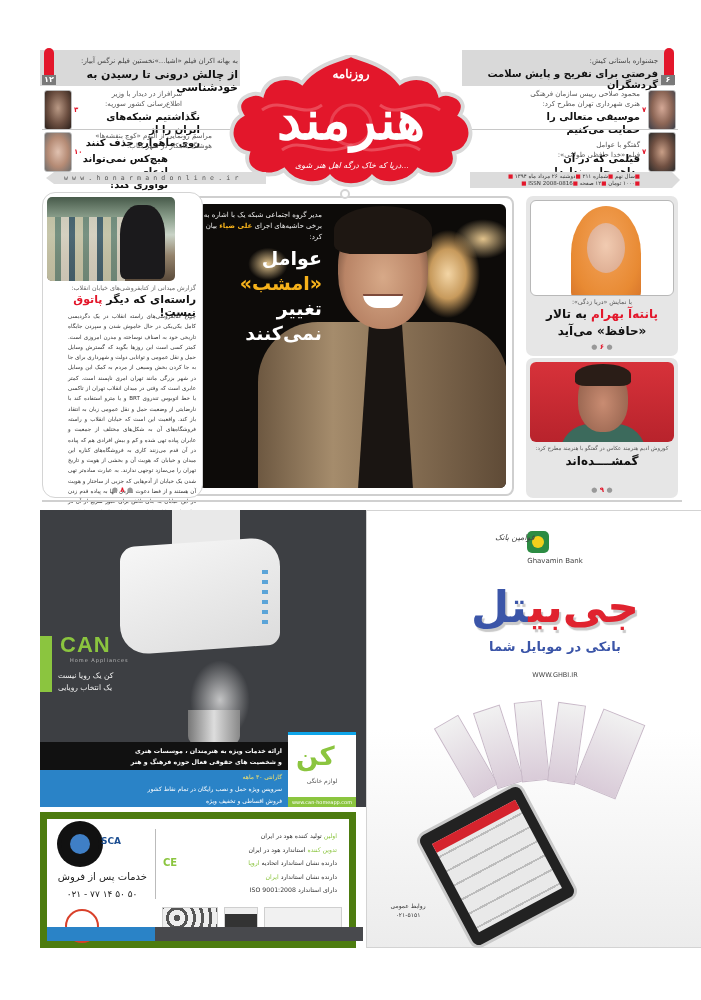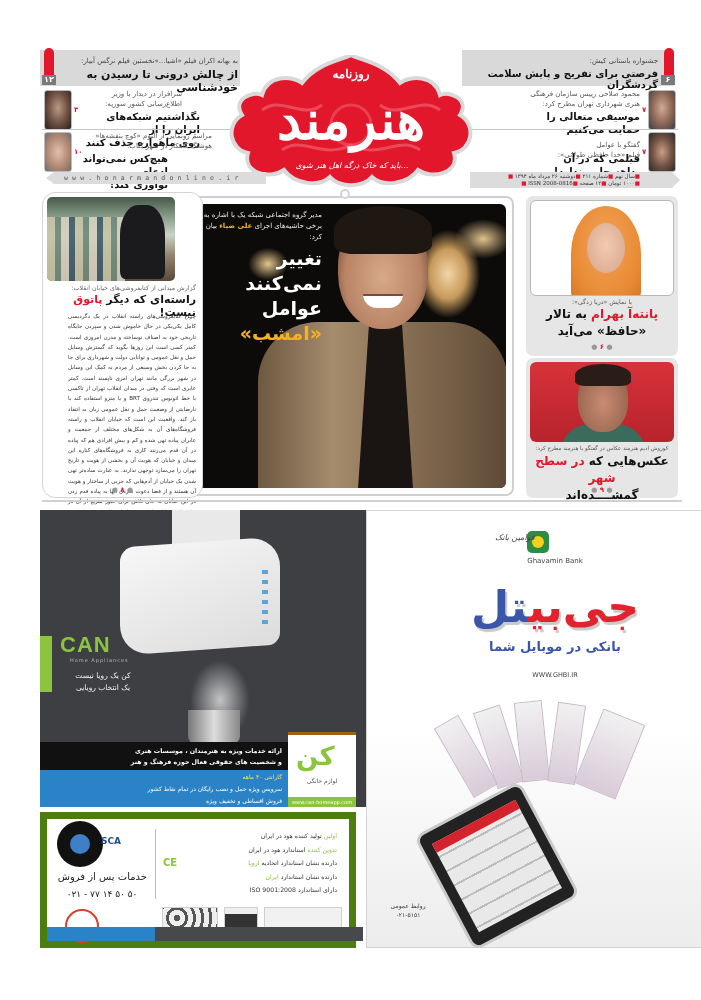--- a/index.html
+++ b/index.html
@@ -87,27 +87,27 @@
   
   .ad-can { position:absolute; left: 40px; top: 510px; width: 364px; height: 297px; background: #3d3f43; overflow:hidden; }
   .ad-can .hood-chimney { position:absolute; left: 132px; top: 0; width: 68px; height: 40px; background: #e9e9e9; }
   .ad-can .hood { position:absolute; left: 80px; top: 32px; width: 160px; height: 108px; background: linear-gradient(160deg, #f7f7f7 0%, #dcdcdc 100%); border-radius: 14px 30px 12px 30px; transform: skewY(-4deg); }
   .ad-can .hood-buttons { position:absolute; left: 222px; top: 60px; width: 6px; height: 56px; background: repeating-linear-gradient(180deg, #5ba4d8 0 4px, transparent 4px 10px); }
   .ad-can .steam { position:absolute; left: 150px; top: 150px; width: 60px; height: 80px; background: radial-gradient(ellipse at 50% 50%, rgba(240,240,240,.75) 0%, rgba(200,200,200,0) 70%); }
   .ad-can .pot { position:absolute; left: 148px; top: 200px; width: 52px; height: 34px; border-radius: 0 0 8px 8px; background: linear-gradient(90deg, #777 0%, #ddd 50%, #888 100%); }
   .can-green-bar { position:absolute; left: 0; top: 126px; width: 12px; height: 56px; background: #8bc53f; }
   .can-logo { position:absolute; left: 20px; top: 122px; font-size: 22px; font-weight: bold; color: #8bc53f; letter-spacing: 1px; font-family: "Liberation Sans", sans-serif; }
   .can-logo-sub { position:absolute; left: 30px; top: 147px; font-size: 5px; color: #bbb; letter-spacing: 1px; }
-  .can-slogan { position:absolute; left: 18px; top: 160px; width: 90px; font-size: 7.5px; color:#f3f3f3; line-height: 12px; direction: rtl; text-align: center; }
+  .can-slogan { position:absolute; left: 18px; top: 160px; width: 90px; font-size: 7.5px; color:#f3f3f3; line-height: 12px; direction: rtl; text-align: left; }
   .can-black { position:absolute; left: 0; top: 232px; width: 248px; height: 28px; background: #111; }
   .can-black div { font-size: 6.3px; color: #fff; font-weight: bold; line-height: 11px; padding: 3px 6px 0 0; direction: rtl; text-align: right; }
   .can-blue { position:absolute; left: 0; top: 260px; width: 248px; height: 37px; background: #2a83c7; }
   .can-blue div { font-size: 6px; color: #fff; line-height: 11px; padding: 1px 6px 0 0; direction: rtl; text-align: right; }
   .can-blue .hl { color: #f8e36a; }
-  .can-whitebox { position:absolute; left: 248px; top: 222px; width: 68px; height: 75px; background: #fff; border-top: 3px solid #a16207; }
+  .can-whitebox { position:absolute; left: 248px; top: 222px; width: 68px; height: 75px; background: #fff; border-top: 3px solid #0ea5e9; }
   .can-fa-logo { position:absolute; left: 8px; top: 6px; font-size: 26px; color: #8bc53f; font-weight: bold; }
   .can-fa-sub { position:absolute; left: 8px; top: 42px; width: 52px; font-size: 6px; color: #555; text-align:center; }
   .can-url { position:absolute; left: 0; bottom: 0; width: 68px; height: 10px; background: #8bc53f; color:#fff; font-size: 5px; text-align:center; line-height: 10px; }
 
   
   .ad-sca { position:absolute; left: 40px; top: 812px; width: 316px; height: 136px; background: #fff; border: 7px solid #4d7c0f; }
   .sca-gear { position:absolute; left: 14px; top: 6px; width: 38px; height: 38px; border-radius: 50%; background: #111; box-shadow: 0 0 0 4px #111; }
   .sca-gear-inner { position:absolute; left: 9px; top: 9px; width: 20px; height: 20px; border-radius: 50%; background: #3f7fc6; }
   .sca-text { position:absolute; left: 54px; top: 17px; font-size: 9px; font-weight: bold; color: #1d4f92; }
   .sca-service { position:absolute; left: 10px; top: 52px; width: 90px; font-size: 10px; color: #222; text-align:right; direction: rtl; }
@@ -208,21 +208,21 @@
 </div>
 
 <div class="logo">
   <svg width="258" height="135" viewBox="0 0 258 135">
     <path d="M20 60 C 10 45, 30 35, 40 40 C 45 20, 70 20, 80 28 C 95 8, 120 5, 129 0 C 138 5, 163 8, 178 28 C 188 20, 213 20, 218 40 C 228 35, 248 45, 238 60 C 255 70, 250 95, 232 98 C 238 118, 210 125, 196 115 C 185 130, 160 132, 150 122 C 140 133, 118 133, 108 122 C 98 132, 73 130, 62 115 C 48 125, 20 118, 26 98 C 8 95, 3 70, 20 60 Z" fill="#e3172b" stroke="#d9d9d9" stroke-width="4"></path>
     <path d="M40 55 C 60 40, 80 65, 100 50 M158 50 C 178 65, 198 40, 218 55 M60 95 C 80 80, 100 105, 129 90 C 158 105, 178 80, 198 95" fill="none" stroke="#f06a76" stroke-width="3" opacity=".6"></path>
     <circle cx="129" cy="70" r="20" fill="none" stroke="#f06a76" stroke-width="3" opacity=".5"></circle>
   </svg>
   <div class="abs" style="left:0;top:12px;width:258px;text-align:center;color:#fff;font-size:12px;font-weight:bold;font-family:'DejaVu Serif',serif;">روزنامه</div>
   <div class="abs" style="left:0;top:30px;width:258px;text-align:center;color:#fff;font-size:54px;font-weight:bold;font-family:'DejaVu Serif',serif;line-height:70px;">هنرمند</div>
-  <div class="abs" style="left:60px;top:106px;width:140px;text-align:center;color:#fff;font-size:8px;font-style:italic;font-family:'DejaVu Serif',serif;direction:rtl;">...باید که خاک درگه اهل هنر شوی</div>
+  <div class="abs" style="left:60px;top:106px;width:140px;text-align:center;color:#fff;font-size:8px;font-style:italic;font-family:'DejaVu Serif',serif;direction:rtl;">...دریا که خاک درگه اهل هنر شوی</div>
 </div>
 
 <div class="urlbar">
     <span>www.honarmandonline.ir</span>
   </div>
 <div class="issuebar">
   <div class="line rtl" style="padding-top:1px;">
     <span class="sq">■</span><span>سال نهم</span>
     <span class="sq">■</span><span>شماره ۲۱۱</span>
     <span class="sq">■</span><span>دوشنبه ۲۶ مرداد ماه ۱۳۹۴</span>
@@ -243,22 +243,22 @@
     <div class="person-head"></div>
     <div class="person-hair"></div>
     <div class="person-smile"></div>
   </div>
   <div class="main-kicker rtl">
     <span>مدیر گروه اجتماعی شبکه یک با اشاره به برخی حاشیه‌های اجرای</span>
     <span class="hl">علی ضیاء</span>
     <span>بیان کرد:</span>
   </div>
   <div class="main-title rtl">
+    <div><span>عوامل</span> <span class="hl">«امشب»</span></div>
     <div>تغییر نمی‌کنند</div>
-    <div><span>عوامل</span> <span class="hl">«امشب»</span></div>
   </div>
 </div>
 <div class="notch"></div>
 
 <div class="left-card">
   <div class="left-photo">
     <div class="books"></div>
     <div class="woman"></div>
   </div>
   <div class="left-kicker rtl">گزارش میدانی از کتابفروشی‌های خیابان انقلاب:</div>
@@ -286,21 +286,20 @@
 
 <div class="side-card" style="top:358px;height:140px;">
   <div class="side-photo" style="height:80px;border:none;">
     <div class="photog-bg"></div>
     <div class="photog-shirt"></div>
     <div class="photog-head"></div>
     <div class="photog-hair"></div>
   </div>
   <div class="side-kicker rtl" style="top:87px;font-size:5.5px;">کوروش ادیم هنرمند عکاس در گفتگو با هنرمند مطرح کرد:</div>
   <div class="side-title rtl" style="top:95px;">
-    <div><span>عکس‌هایی که</span> <span class="hl">در سطح شهر</span></div>
     <div>گمشــــده‌اند</div>
   </div>
   <div class="side-pg" style="top:128px;"><span class="dot">●</span> <span>۹</span> <span class="dot">●</span></div>
 </div>
 
 <div class="rule-mid"></div>
 
 <div class="ad-can">
   <div class="hood-chimney"></div>
   <div class="hood"></div>

